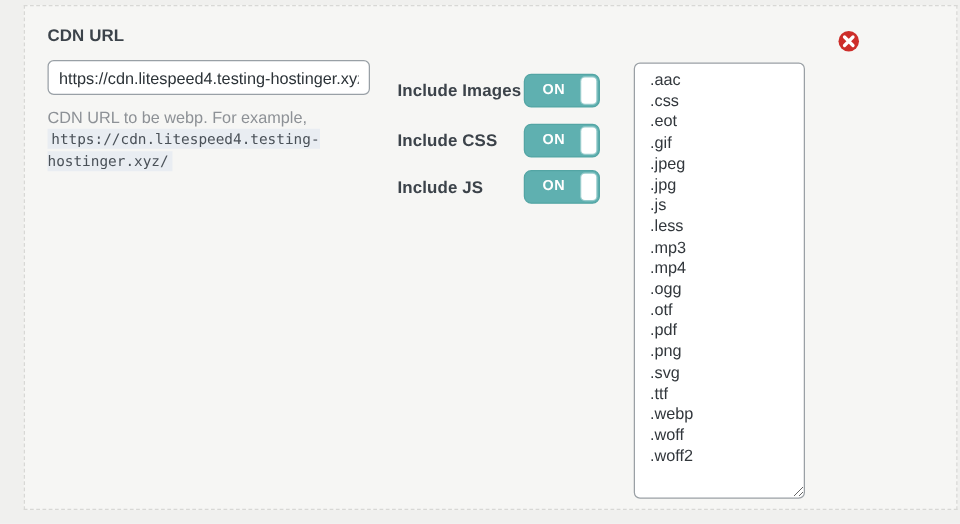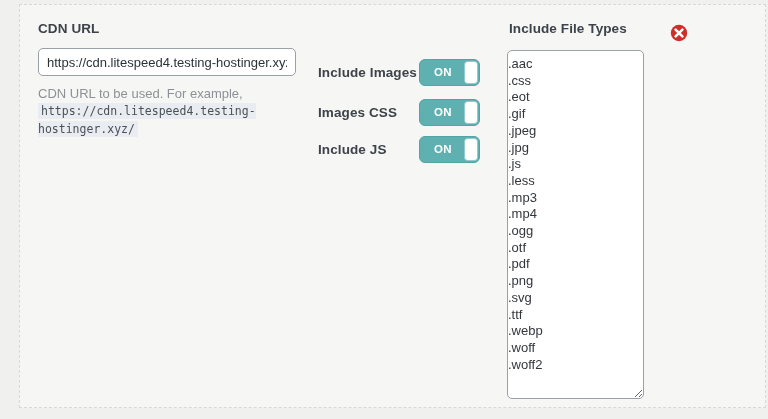--- a/index.html
+++ b/index.html
@@ -103,69 +103,68 @@
     width: 18px; height: 18px;
     cursor: pointer;
   }
   .filetypes-textarea {
     position: absolute;
     left: 487px; top: 45px;
     width: 137px; height: 349px;
     background: #ffffff;
     border: 1px solid #9aa0a5;
     border-radius: 5px;
-    padding: 5px 0;
+    padding: 5px 12px;
     font-family: "Liberation Sans", sans-serif;
     font-size: 13px;
     line-height: 16.7px;
     color: #32373c;
     resize: both;
     outline: none;
     overflow: hidden;
   }
 </style>
 </head>
 <body>
 
 <div class="panel">
 
   <div class="field-label cdn-label">CDN URL</div>
 
   <input class="cdn-input" type="text" value="https://cdn.litespeed4.testing-hostinger.xyz/" style="">
 
   <div class="cdn-desc">
-    <span>CDN URL to be used. For example,</span>
+    <span>CDN URL to be webp. For example,</span>
     <code>https://cdn.litespeed4.testing-hostinger.xyz/</code>
   </div>
 
   <div class="toggle-row r0">
     <span class="field-label">Include Images</span>
     <div class="toggle">
       <span class="on-text">ON</span>
       <span class="knob"></span>
     </div>
   </div>
 
   <div class="toggle-row r1">
-    <span class="field-label">Images CSS</span>
+    <span class="field-label">Include CSS</span>
     <div class="toggle">
       <span class="on-text">ON</span>
       <span class="knob"></span>
     </div>
   </div>
 
   <div class="toggle-row r2">
     <span class="field-label">Include JS</span>
     <div class="toggle">
       <span class="on-text">ON</span>
       <span class="knob"></span>
     </div>
   </div>
 
-  <div class="field-label filetypes-label">Include File Types</div>
 
   <span class="dismiss-icon">
     <svg width="18" height="18" viewBox="0 0 18 18">
       <circle cx="9" cy="9" r="8.2" fill="#cd2e2a"></circle>
       <path d="M5.6 5.6 L12.4 12.4 M12.4 5.6 L5.6 12.4" stroke="#ffffff" stroke-width="2.6" stroke-linecap="round"></path>
     </svg>
   </span>
 
   <textarea class="filetypes-textarea" spellcheck="false" style="">.aac
 .css

